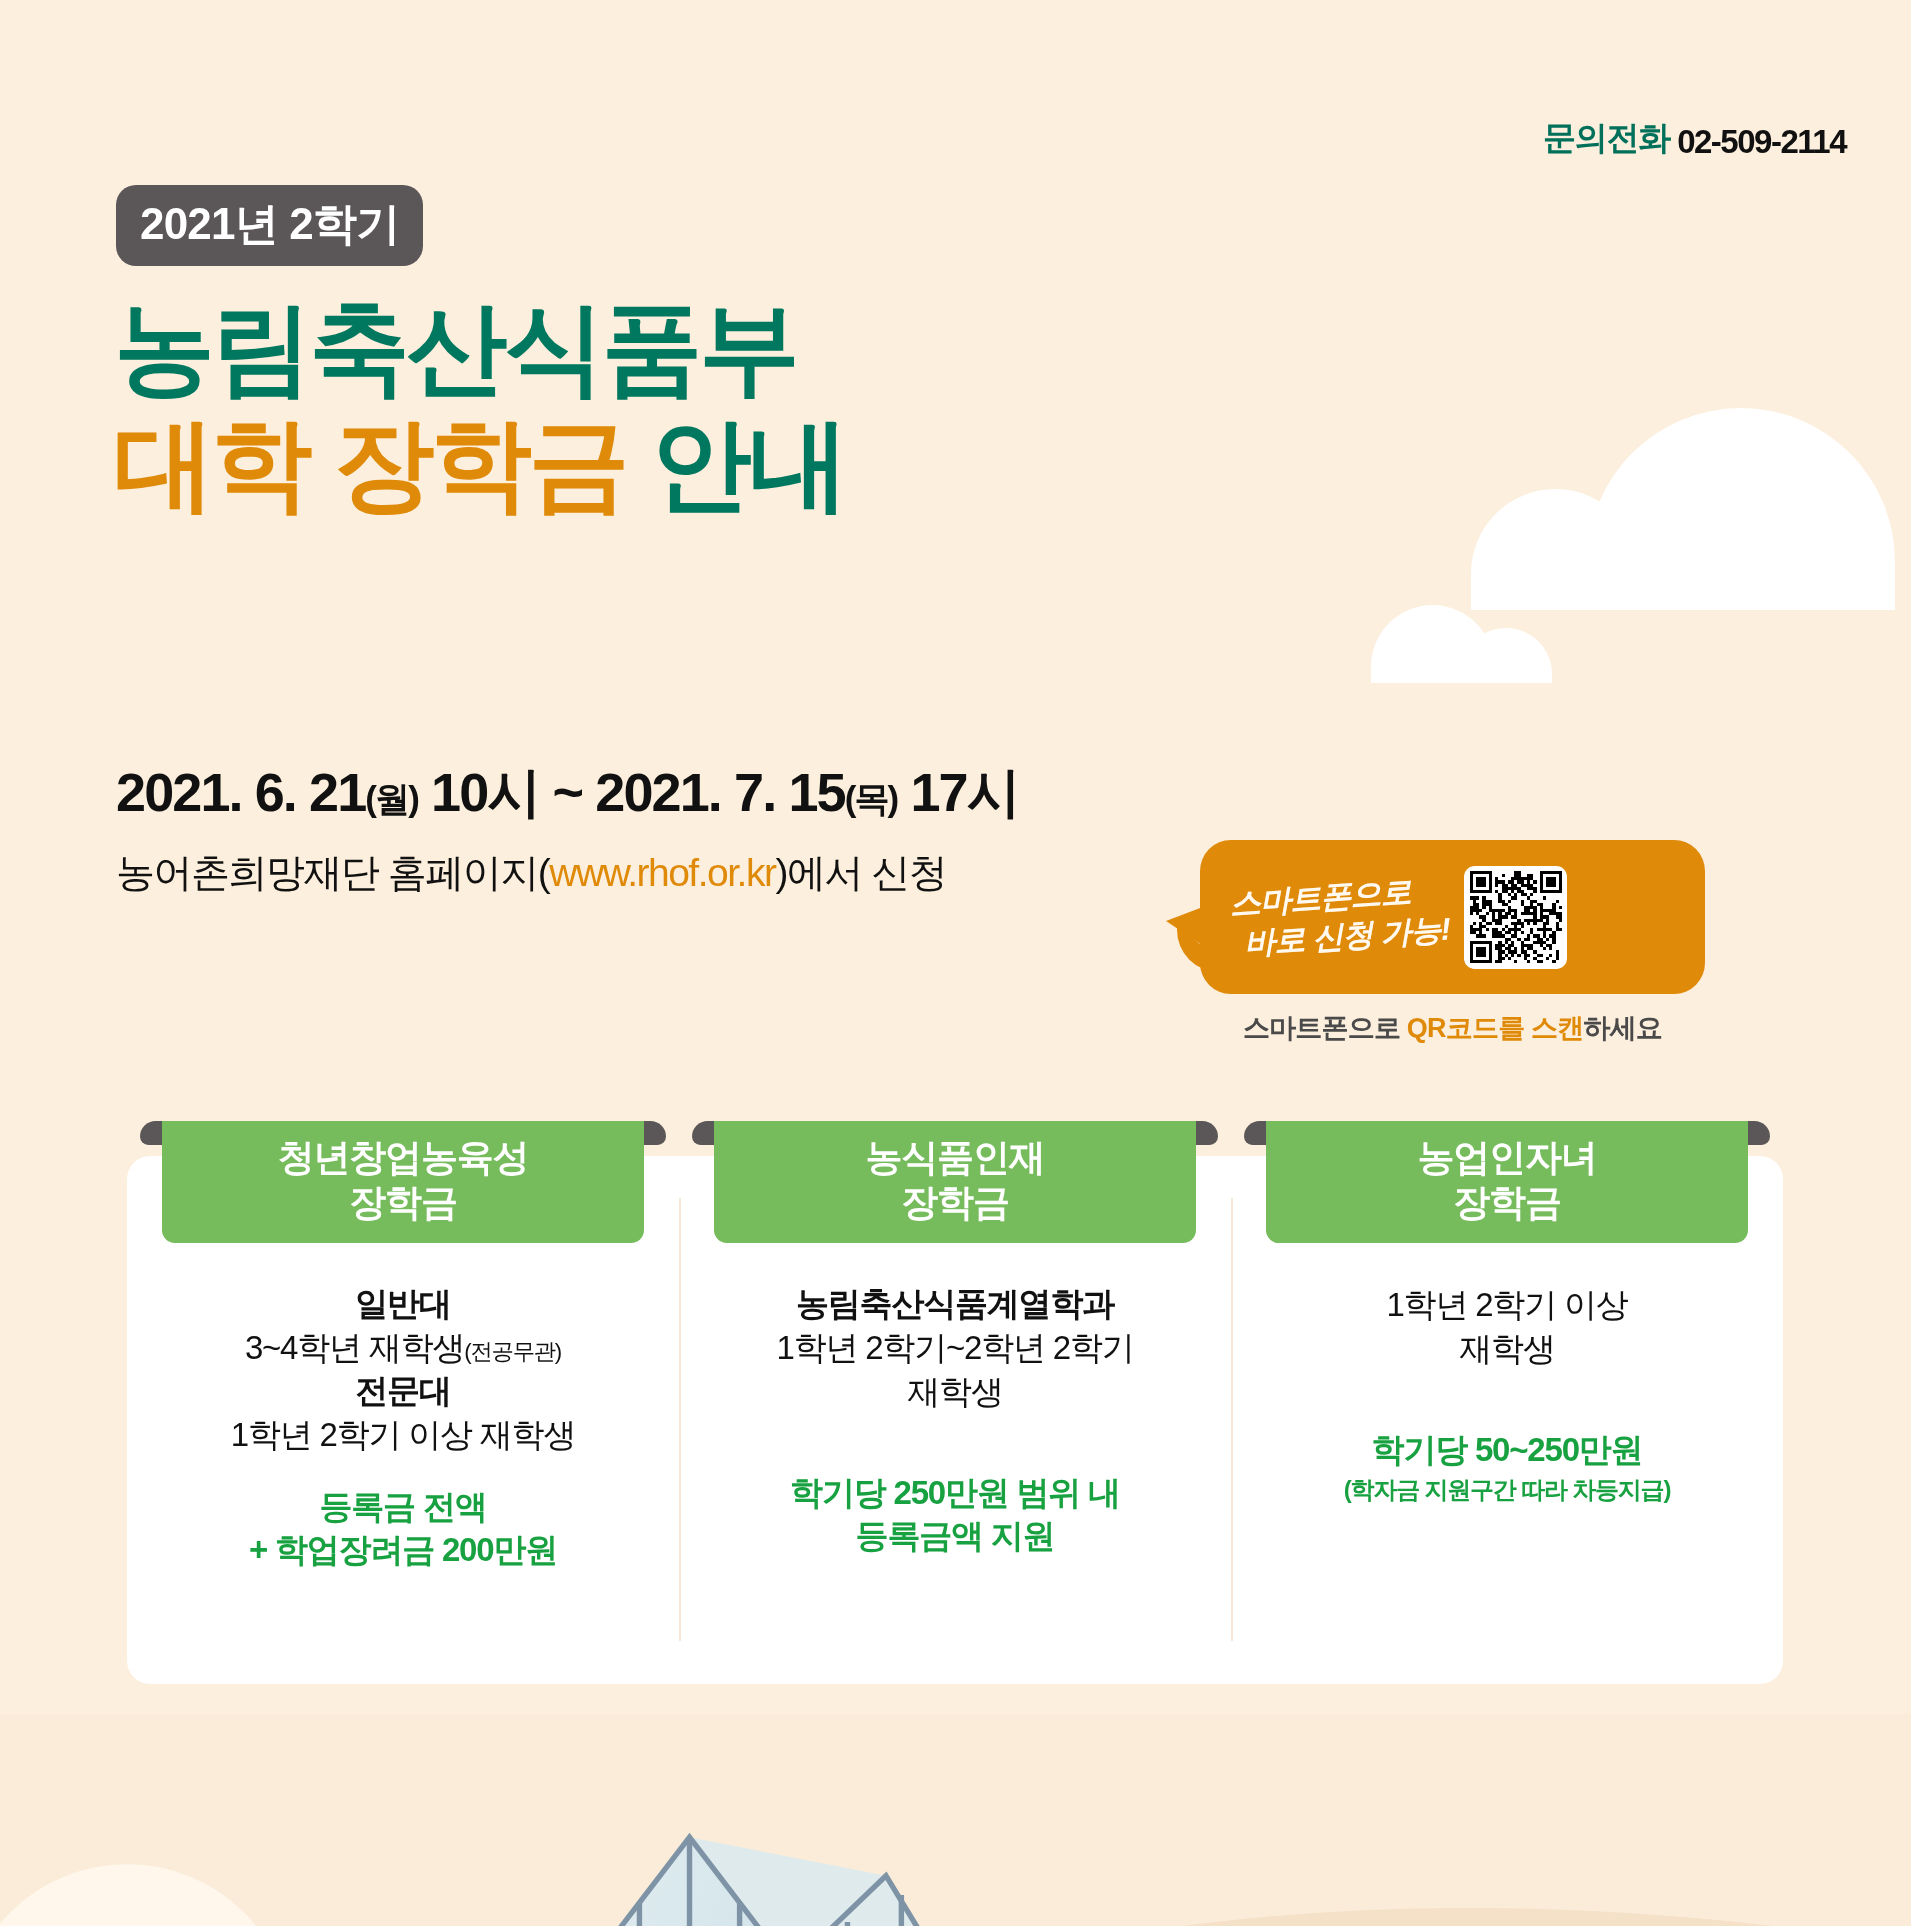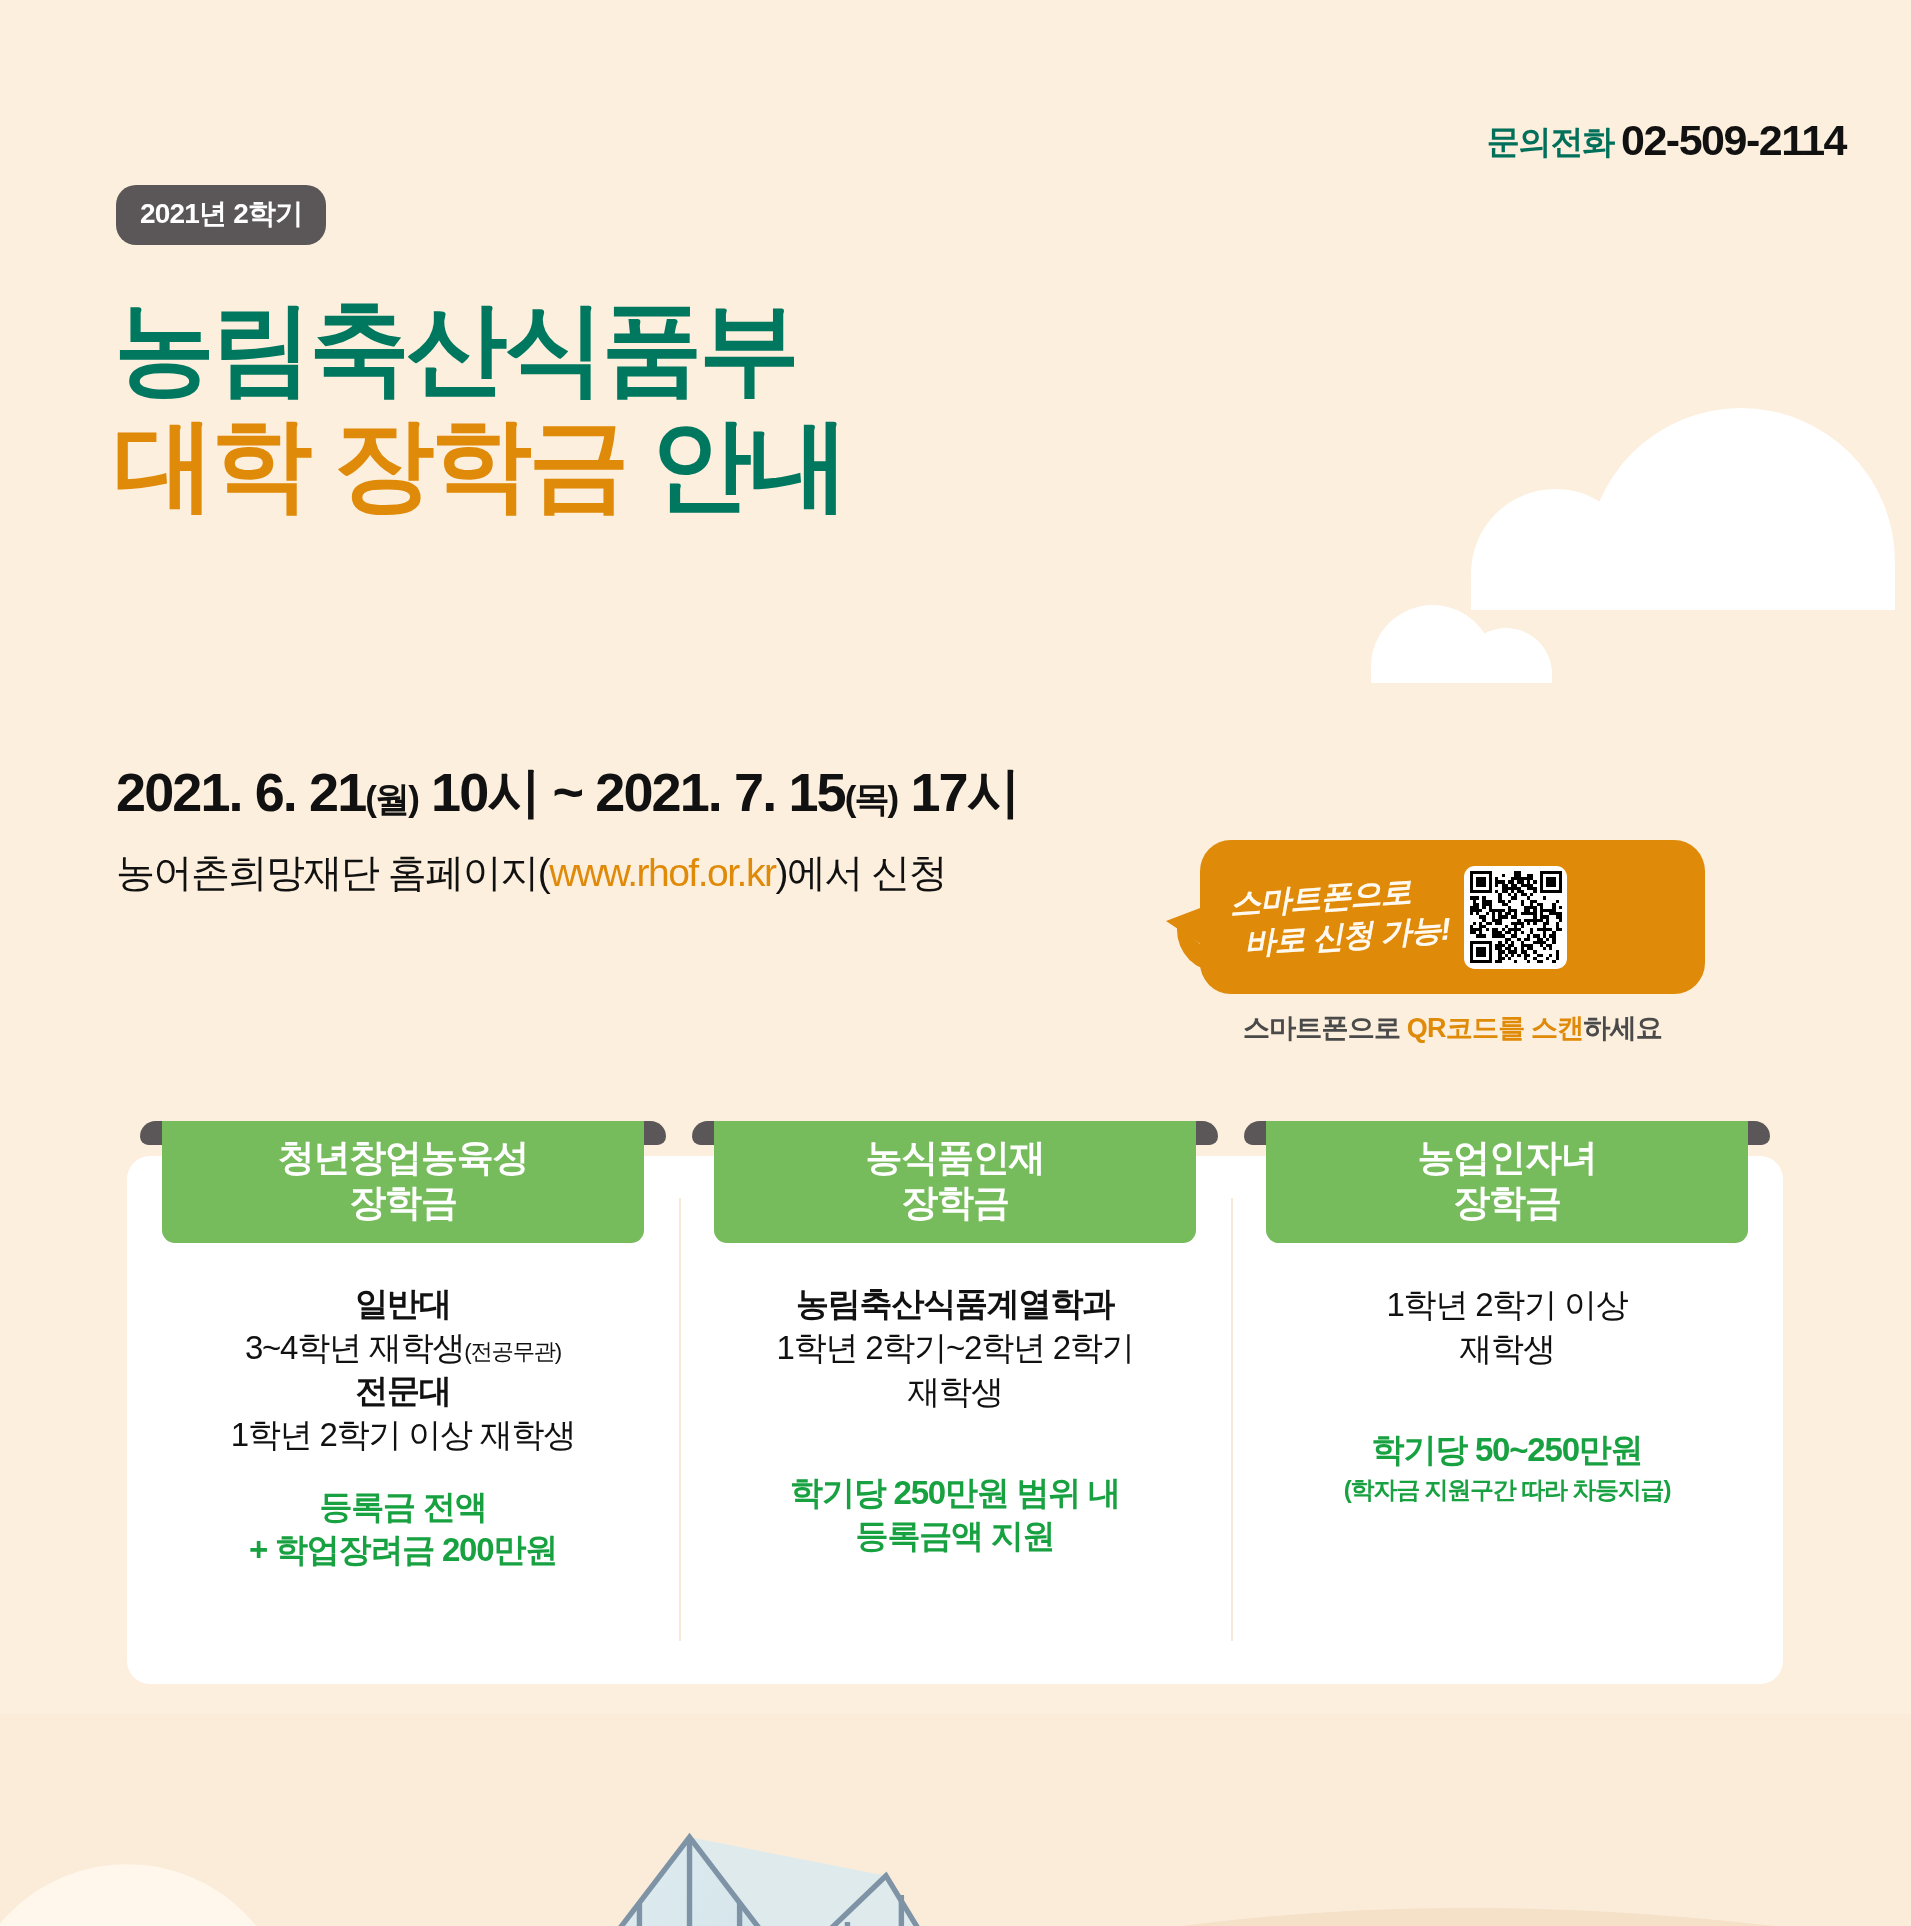--- a/index.html
+++ b/index.html
@@ -18,29 +18,29 @@
   .cloud{ position:absolute; background:#FFFFFF; border-radius:50%; }
   .cloud-grp{ position:absolute; }
 
   
   .phone-line{
     position:absolute; right:65px; top:116px;
     display:flex; align-items:flex-end; gap:7px;
     font-weight:bold; white-space:nowrap;
   }
   .phone-label{ color:#00705A; font-size:33px; letter-spacing:-1.2px; }
-  .phone-num{ color:#111; font-size:43px; letter-spacing:-1.5px; }
+  .phone-num{ color:#111; font-size:33px; letter-spacing:-1.5px; }
 
   
   .badge{
     position:absolute; left:116px; top:185px;
     background:#5B5758; color:#fff;
     padding:10px 24px 12.3px 24px;
     border-radius:20px;
-    font-size:28px; font-weight:bold; letter-spacing:-0.8px;
+    font-size:44px; font-weight:bold; letter-spacing:-0.8px;
   }
 
   
   .title{ position:absolute; left:114px; top:293px; }
   .title-l1{
     font-size:101px; font-weight:bold; color:#00785F;
     letter-spacing:-3.5px; line-height:1.10; white-space:nowrap;
   }
   .title-l2{
     font-size:101px; font-weight:bold;

